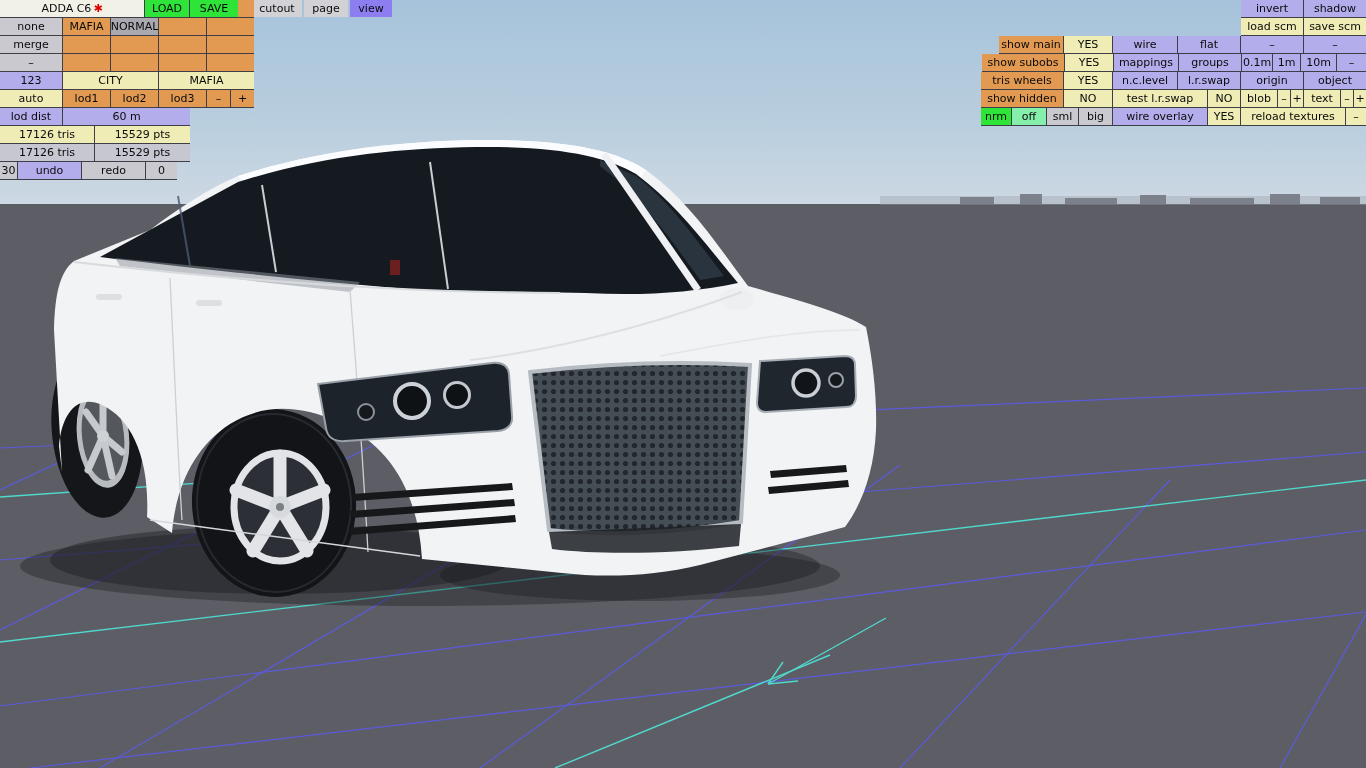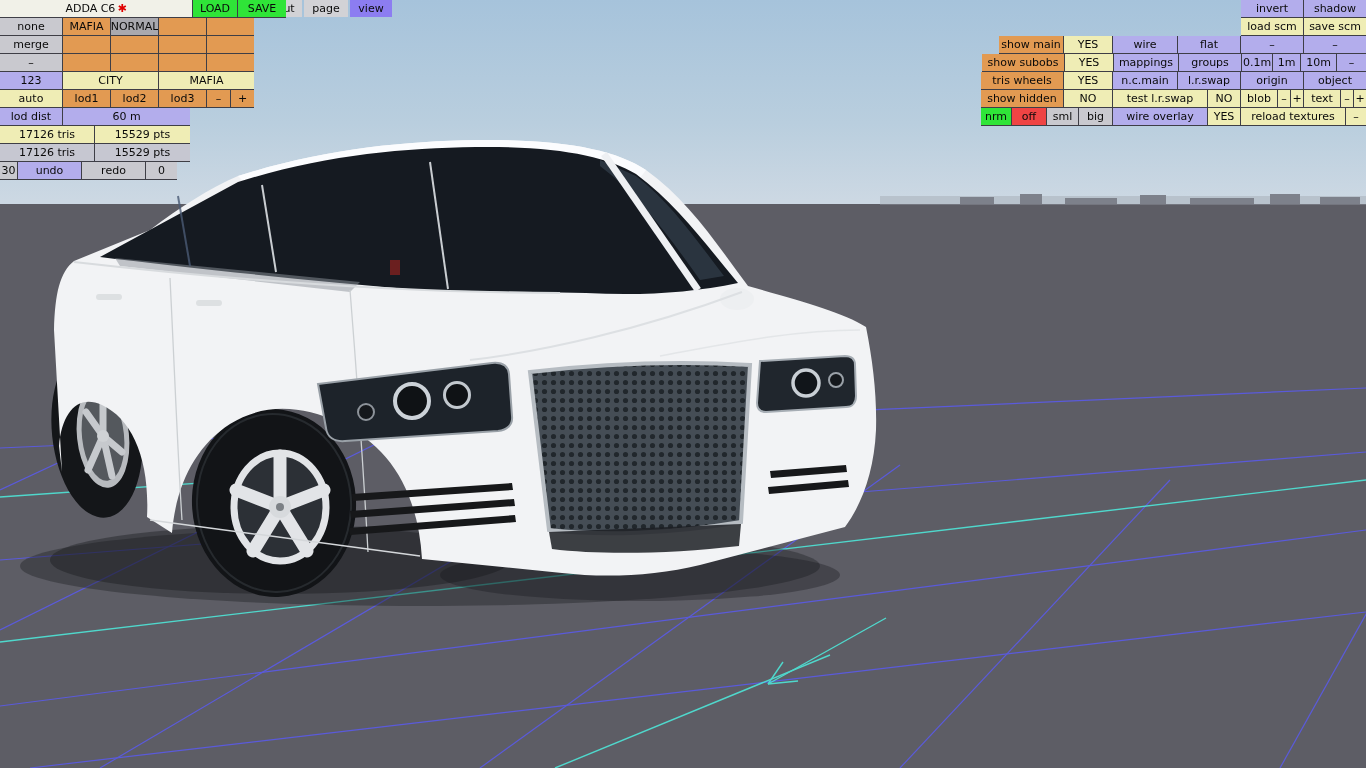--- a/index.html
+++ b/index.html
@@ -13,21 +13,21 @@
   .menurow{position:absolute;left:0;top:0;display:flex;gap:2px;background:transparent;height:17px}
   .c{height:17px;display:flex;align-items:center;justify-content:center;white-space:nowrap;overflow:hidden;cursor:default}
   .gray{background:var(--gray,#c9c9cf)}
   .gray2{background:#c6c7d1}
   .pressed{background:var(--pressed,#a9a9af)}
   .orange{background:var(--orange,#e29a52)}
   .lav{background:var(--lavender,#b3adec)}
   .yel{background:var(--yellow,#efedb5)}
   .green{background:var(--green,#2fe438)}
   .whitec{background:#f1f1e8}
-  .offc{background:#ef4444}
+  .offc{background:#86efac}
   .mbtn{background:var(--menu,#d2d2d6);height:17px;display:flex;align-items:center;justify-content:center}
   .mactive{background:var(--menu-active,#8c7df1)}
   .tiny{font-size:10px}
   .star{color:#e00000;margin-left:2px}
   .br-col{position:absolute;right:0;top:624;display:flex;flex-direction:column;align-items:flex-end}
 </style>
 </head>
 <body>
 
 <div id="stage">
@@ -232,21 +232,21 @@
     <div class="row">
       <div class="c gray" style="width:17px">30</div>
       <div class="c lav" style="width:63px">undo</div>
       <div class="c gray" style="width:63px">redo</div>
       <div class="c gray" style="width:31px">0</div>
     </div>
   </div>
 
   <div class="rowset" style="left:0;top:732">
     <div class="row">
-      <div class="c whitec" style="width:192px">
+      <div class="c whitec" style="width:144px">
         <span>ADDA C6</span>
         <span class="star">✱</span>
       </div>
       <div class="c green" style="width:44px">LOAD</div>
       <div class="c green" style="width:48px">SAVE</div>
     </div>
   </div>
 
   <div class="br-col">
     <div class="row">
@@ -271,21 +271,21 @@
       <div class="c lav" style="width:64px">mappings</div>
       <div class="c lav" style="width:62px">groups</div>
       <div class="c lav" style="width:30px">0.1m</div>
       <div class="c lav" style="width:27px">1m</div>
       <div class="c lav" style="width:35px">10m</div>
       <div class="c lav" style="width:29px">–</div>
     </div>
     <div class="row">
       <div class="c orange" style="width:82px">tris wheels</div>
       <div class="c yel" style="width:48px">YES</div>
-      <div class="c lav" style="width:64px">n.c.main</div>
+      <div class="c lav" style="width:64px">n.c.level</div>
       <div class="c lav" style="width:62px">l.r.swap</div>
       <div class="c lav" style="width:62px">origin</div>
       <div class="c lav" style="width:62px">object</div>
     </div>
     <div class="row">
       <div class="c orange" style="width:82px">show hidden</div>
       <div class="c yel" style="width:48px">NO</div>
       <div class="c yel" style="width:94px">test l.r.swap</div>
       <div class="c yel" style="width:32px">NO</div>
       <div class="c yel" style="width:36px">blob</div>

